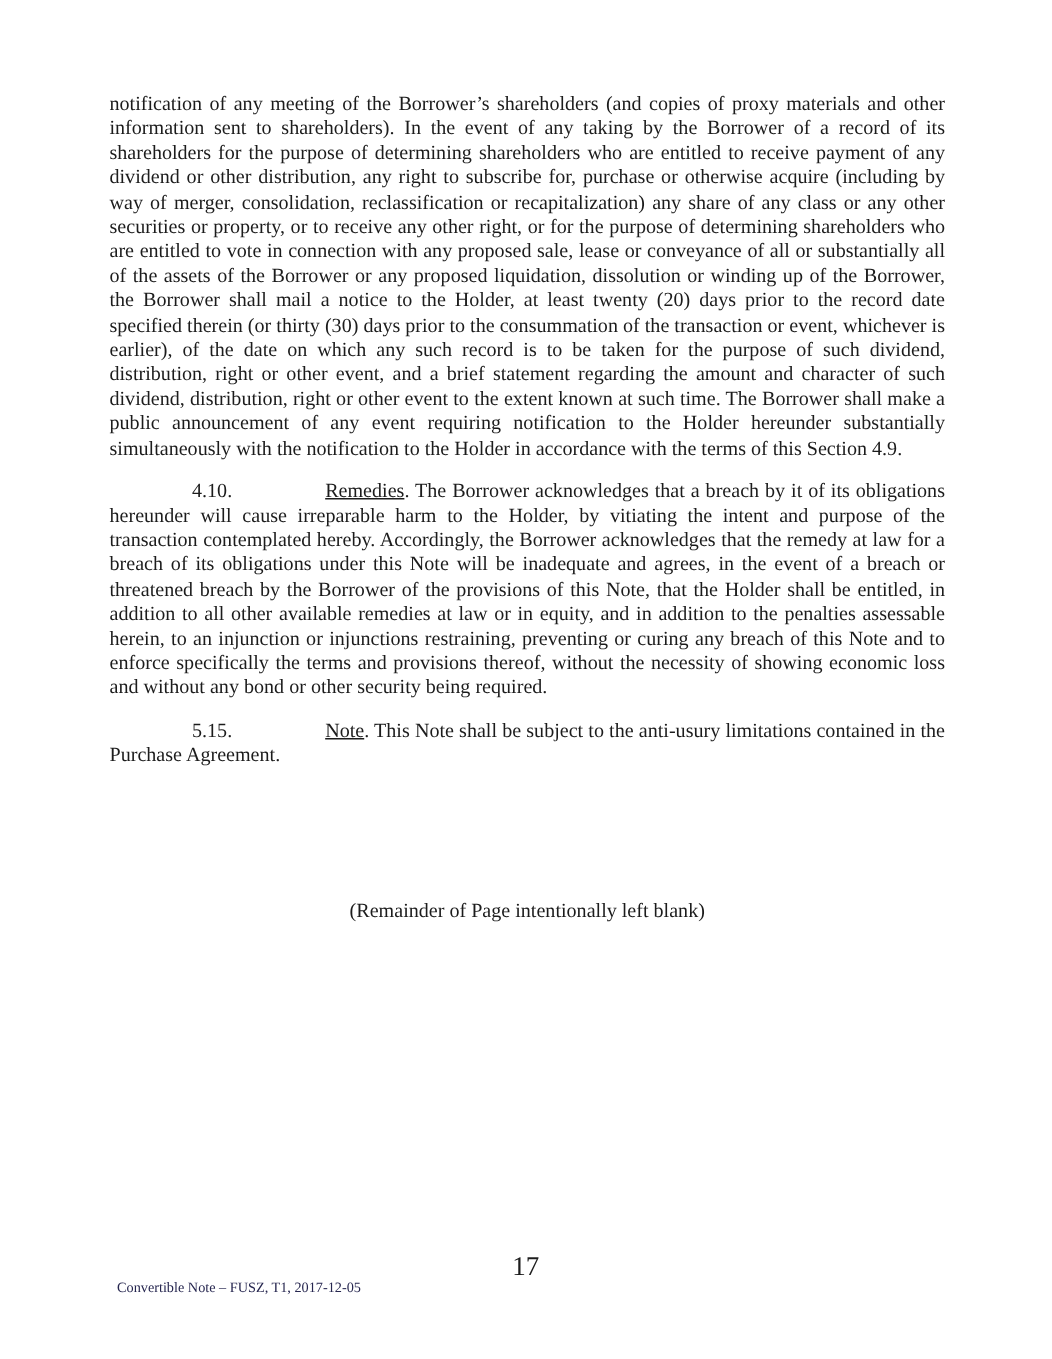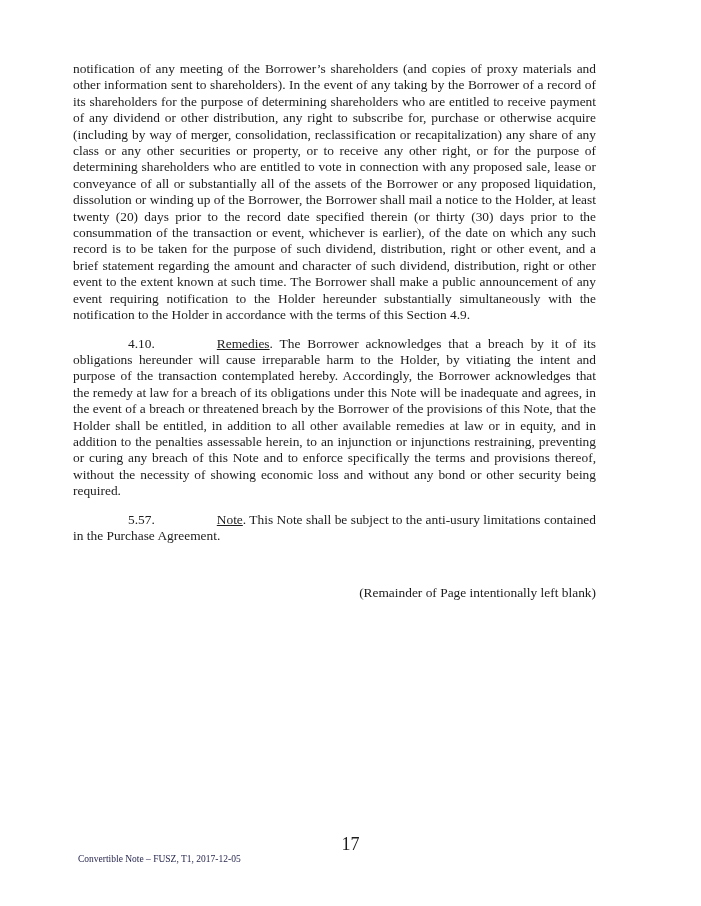--- a/index.html
+++ b/index.html
@@ -15,42 +15,42 @@
     width: 701px;
     height: 906px;
     position: relative;
     font-family: "Liberation Serif", "DejaVu Serif", serif;
   }
   .page {
     position: relative;
     width: 701px;
     height: 815px;
     background: var(--page-background);
-    padding: 61px 105px 0 73px;
+    padding: 61px 71px 0 73px;
     color: var(--text);
     font-size: 13.4px;
     line-height: 16.4px;
   }
   .para {
     text-align: justify;
     margin-bottom: 12px;
   }
   .para.indent {
     text-indent: 55px;
   }
   .sec-num {
     margin-right: 42px;
   }
   .sec-term {
     text-decoration: underline;
     margin-left: 20px;
   }
   .remainder {
-    text-align: right;
-    margin-top: 41px;
+    text-align: center;
+    margin-top: 87px;
   }
   .page-number {
     position: absolute;
     top: 836px;
     left: 0;
     width: 100%;
     text-align: center;
     font-size: 18px;
     line-height: 16px;
     color: var(--text);
@@ -66,21 +66,21 @@
 </style>
 </head>
 <body>
 
 <div class="page">
 
   <p class="para">notification of any meeting of the Borrower’s shareholders (and copies of proxy materials and other information sent to shareholders). In the event of any taking by the Borrower of a record of its shareholders for the purpose of determining shareholders who are entitled to receive payment of any dividend or other distribution, any right to subscribe for, purchase or otherwise acquire (including by way of merger, consolidation, reclassification or recapitalization) any share of any class or any other securities or property, or to receive any other right, or for the purpose of determining shareholders who are entitled to vote in connection with any proposed sale, lease or conveyance of all or substantially all of the assets of the Borrower or any proposed liquidation, dissolution or winding up of the Borrower, the Borrower shall mail a notice to the Holder, at least twenty (20) days prior to the record date specified therein (or thirty (30) days prior to the consummation of the transaction or event, whichever is earlier), of the date on which any such record is to be taken for the purpose of such dividend, distribution, right or other event, and a brief statement regarding the amount and character of such dividend, distribution, right or other event to the extent known at such time. The Borrower shall make a public announcement of any event requiring notification to the Holder hereunder substantially simultaneously with the notification to the Holder in accordance with the terms of this Section 4.9.</p>
 
   <p class="para indent"><span class="sec-num">4.10.</span><span class="sec-term">Remedies</span><span>. The Borrower acknowledges that a breach by it of its obligations hereunder will cause irreparable harm to the Holder, by vitiating the intent and purpose of the transaction contemplated hereby. Accordingly, the Borrower acknowledges that the remedy at law for a breach of its obligations under this Note will be inadequate and agrees, in the event of a breach or threatened breach by the Borrower of the provisions of this Note, that the Holder shall be entitled, in addition to all other available remedies at law or in equity, and in addition to the penalties assessable herein, to an injunction or injunctions restraining, preventing or curing any breach of this Note and to enforce specifically the terms and provisions thereof, without the necessity of showing economic loss and without any bond or other security being required.</span></p>
 
-  <p class="para indent"><span class="sec-num">5.57.</span><span class="sec-term">Note</span><span>. This Note shall be subject to the anti-usury limitations contained in the Purchase Agreement.</span></p>
+  <p class="para indent"><span class="sec-num">5.15.</span><span class="sec-term">Note</span><span>. This Note shall be subject to the anti-usury limitations contained in the Purchase Agreement.</span></p>
 
   <p class="remainder">(Remainder of Page intentionally left blank)</p>
 
   <div class="page-number">17</div>
 
   <div class="doc-footer">Convertible Note – FUSZ, T1, 2017-12-05</div>
 
 </div>
 
 </body></html>

